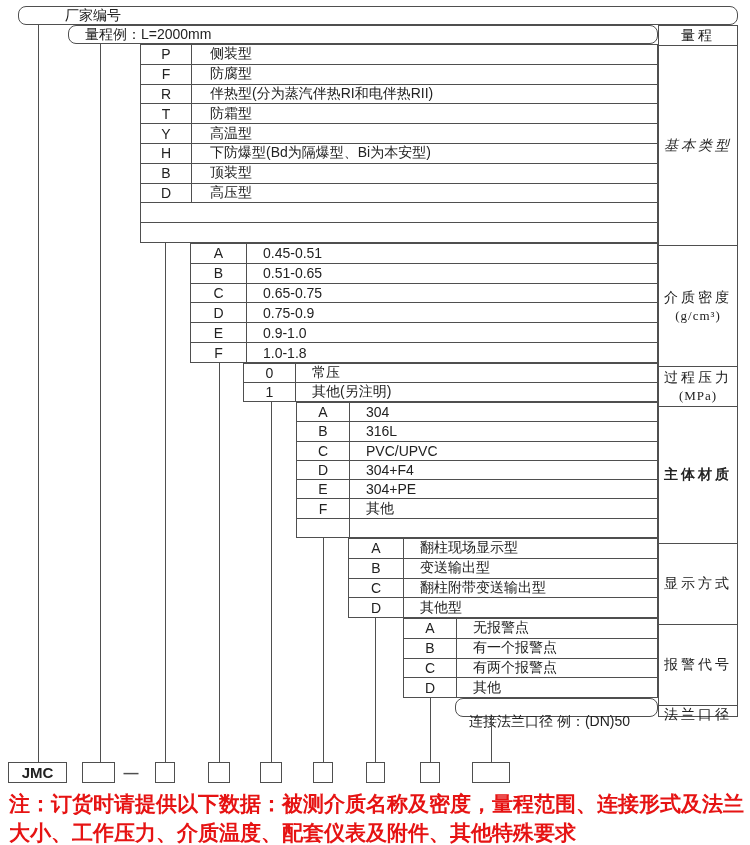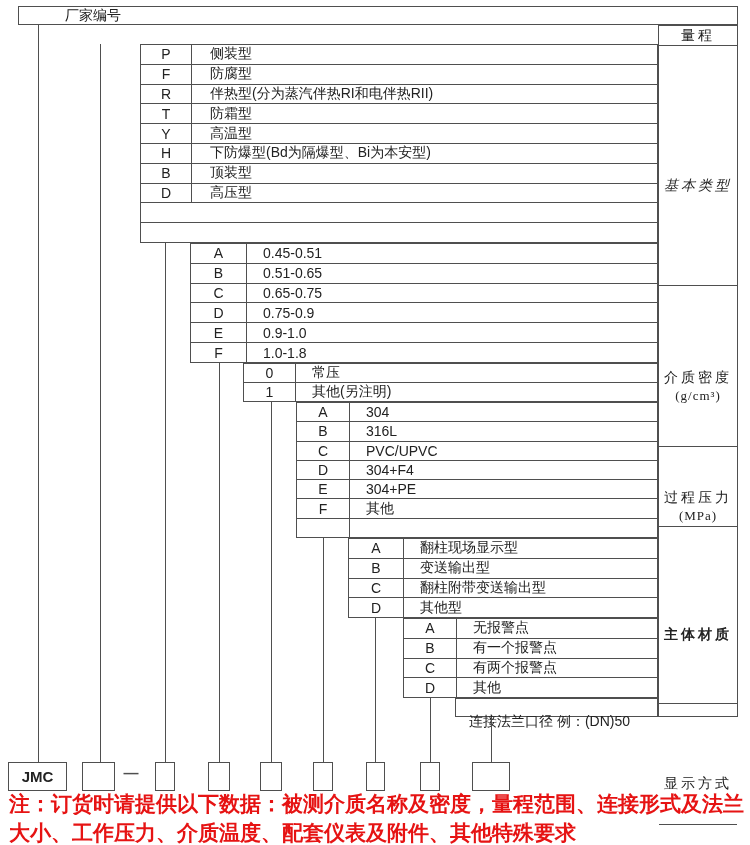--- a/index.html
+++ b/index.html
@@ -3,47 +3,50 @@
 <meta charset="utf-8">
 <style>
   html,body{margin:0;padding:0;background:#ffffff;}
   .stage{
     position:relative;width:750px;height:845px;background:#ffffff;
     font-family:"Liberation Sans","DejaVu Sans",sans-serif;
     color:#222;overflow:hidden;
   }
   .abs{position:absolute;box-sizing:border-box;}
   .frame{border:1px solid #4f4f4f;}
-  .toprow{display:flex;align-items:center;font-size:14px;}
+  .toprow{display:flex;align-items:center;font-size:14px;border-radius:8px;}
   .block{display:flex;flex-direction:column;border:1px solid #4f4f4f;background:#fff;}
   .row{flex:1;display:flex;min-height:0;border-bottom:1px solid #4f4f4f;}
   .row:last-child{border-bottom:none;}
   .row.noline .code{border-right:none;}
   .code{display:flex;align-items:center;justify-content:center;border-right:1px solid #4f4f4f;font-size:14px;flex:none;}
   .desc{display:flex;align-items:center;padding-left:16px;font-size:14px;flex:1;white-space:nowrap;overflow:hidden;}
-  .catcol{display:flex;flex-direction:column;border:1px solid #4f4f4f;background:#fff;gap:40px;}
+  .catcol{display:flex;flex-direction:column;border:1px solid #4f4f4f;background:#fff;}
   .catcell{display:flex;flex-direction:column;align-items:center;justify-content:center;border-bottom:1px solid #4f4f4f;
     font-family:"Liberation Serif","DejaVu Serif",serif;font-size:14px;letter-spacing:3px;color:#222;flex:none;}
   .catcell:last-child{border-bottom:none;}
   .catcell .sub{letter-spacing:1px;font-size:13px;margin-top:1px;}
   .leader{position:absolute;width:1px;background:#4f4f4f;}
-  .bbox{position:absolute;top:762px;height:29px;border:1px solid #4f4f4f;box-sizing:border-box;background:#fff;}
+  .bbox{position:absolute;top:762px;height:21px;border:1px solid #4f4f4f;box-sizing:border-box;background:#fff;}
   .modelbox{display:flex;align-items:center;justify-content:center;font-weight:bold;font-size:15px;}
   .dash{position:absolute;display:flex;align-items:center;justify-content:center;font-weight:bold;font-size:15px;color:#4f4f4f;}
   .note{position:absolute;left:9px;top:789px;width:736px;font-size:21px;line-height:29px;font-weight:bold;}
 </style>
 </head>
 <body>
 
 <div class="stage">
 
   <div class="abs frame toprow" style="left:18px;top:6px;width:720px;height:19px;">
     <span style="padding-left:46px;">厂家编号</span>
   </div>
 
+  <div class="abs frame toprow" style="left:68px;top:25px;width:590px;height:19px;">
+    <span style="padding-left:16px;">量程例：L=2000mm</span>
+  </div>
 
   <div class="abs catcol" style="left:658px;top:25px;width:80px;height:692px;">
     <div class="catcell" style="height:19px;">
         <span>量程</span>
       </div>
     <div class="catcell" style="height:199px;font-style:italic;">
         <span>基本类型</span>
       </div>
     <div class="catcell" style="height:120px;">
       <span>介质密度</span>

